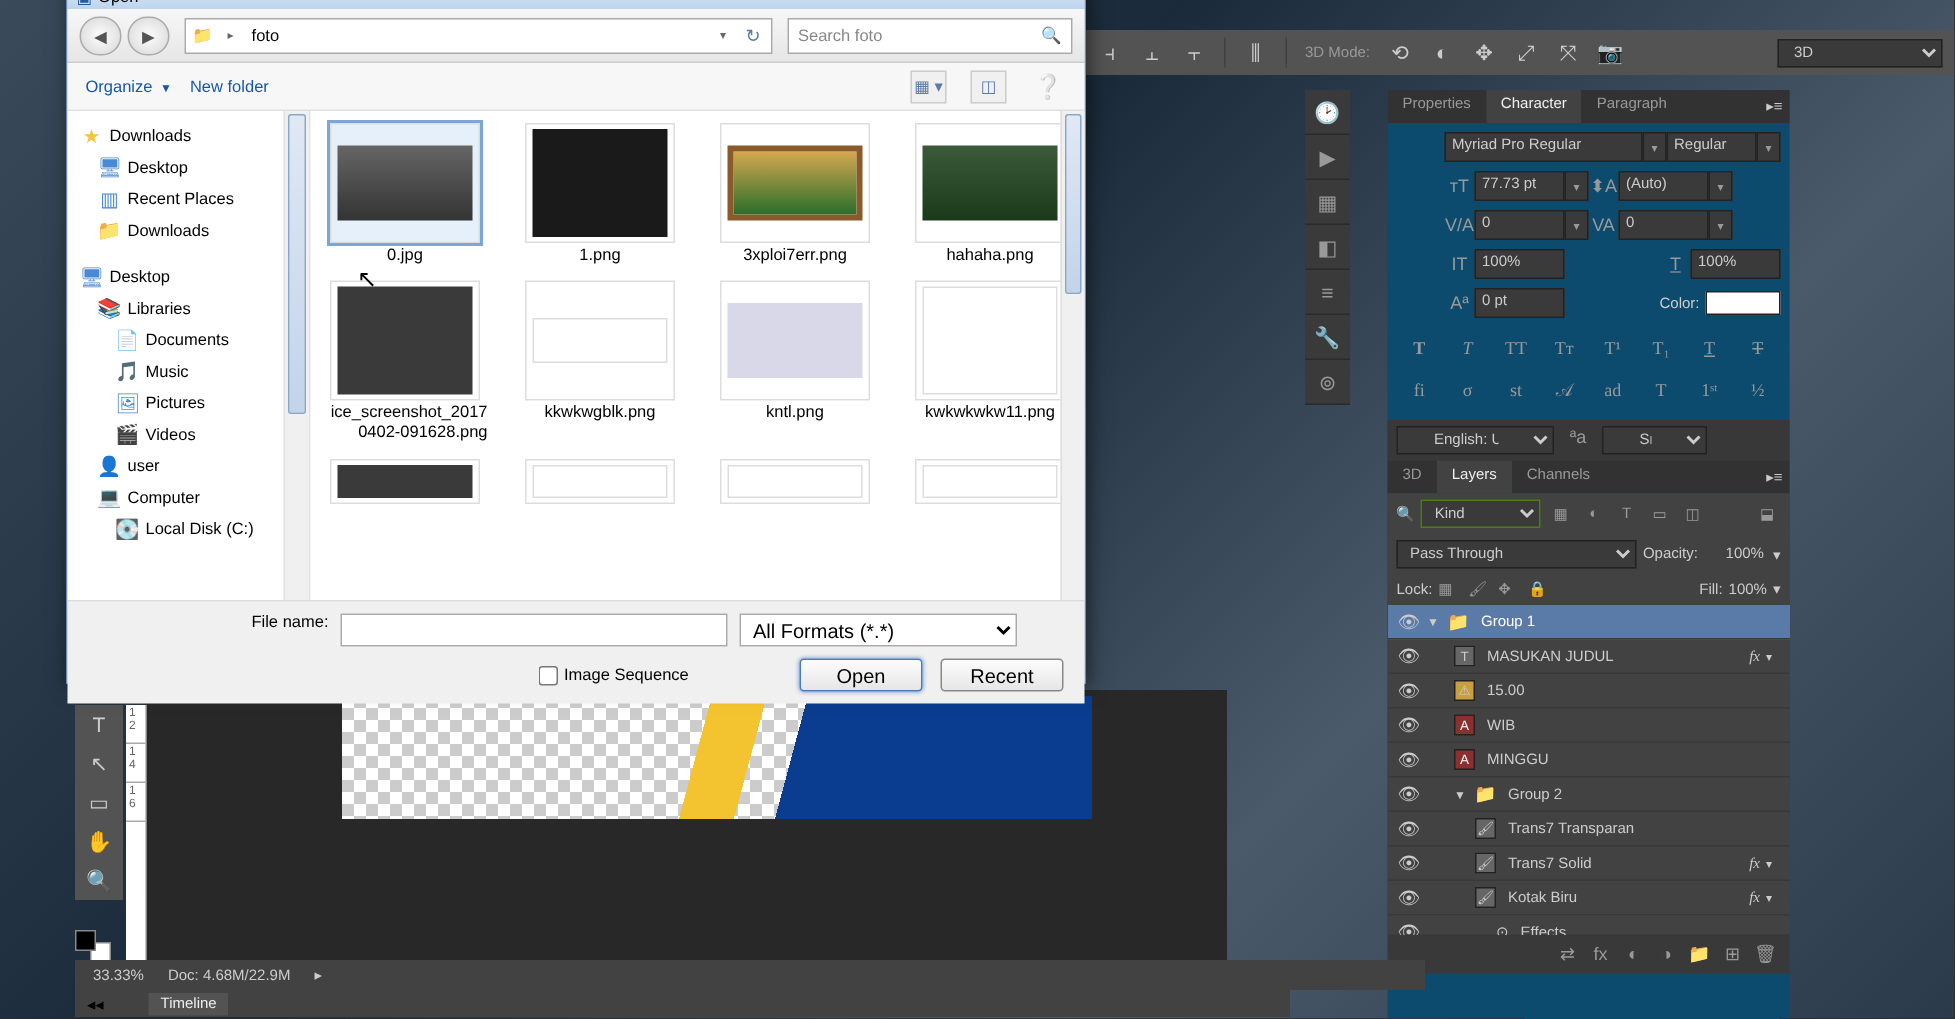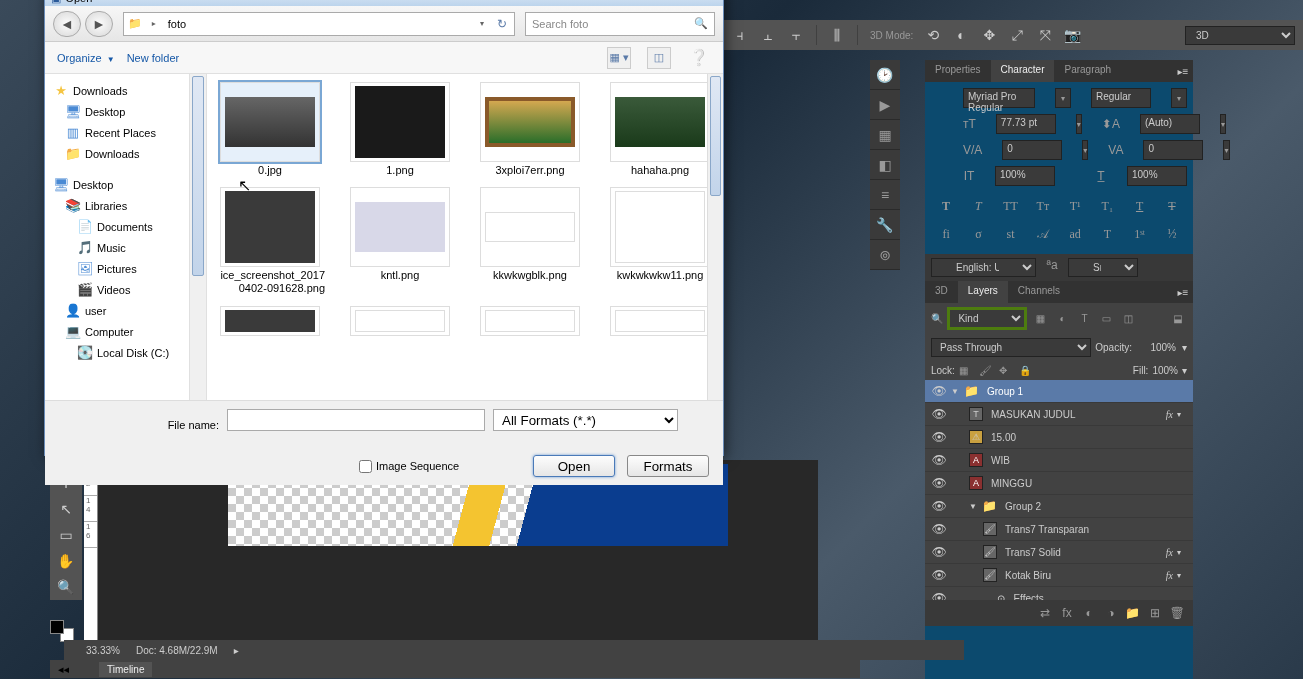--- a/index.html
+++ b/index.html
@@ -17,44 +17,44 @@
 .ps-tools .tool { width: 32px; height: 26px; display: flex; align-items: center; justify-content: center; color: #ccc; font-size: 14px; cursor: pointer; }
 .ps-ruler { position: absolute; left: 84px; top: 470px; width: 14px; height: 175px; background: #fff; font-size: 8px; border-right: 1px solid #888; }
 .ps-ruler .tick { height: 26px; border-bottom: 1px solid #aaa; padding-left: 2px; color: #666; }
 .canvas-area { position: absolute; left: 98px; top: 460px; width: 720px; height: 186px; background: #282828; }
 .checker { position: absolute; left: 130px; top: 4px; width: 500px; height: 82px; background-image: linear-gradient(45deg,#ccc 25%,transparent 25%),linear-gradient(-45deg,#ccc 25%,transparent 25%),linear-gradient(45deg,transparent 75%,#ccc 75%),linear-gradient(-45deg,transparent 75%,#ccc 75%); background-size: 16px 16px; background-position: 0 0, 0 8px, 8px -8px, -8px 0; background-color: #fff; }
 .blue-shape { position: absolute; left: 350px; top: 4px; width: 280px; height: 82px; background: linear-gradient(105deg, transparent 30%, #0a3d8f 30%, #0a3d8f 100%); }
 .yellow-shape { position: absolute; left: 340px; top: 4px; width: 100px; height: 82px; background: linear-gradient(105deg, transparent 30%, #f4c430 30%, #f4c430 60%, transparent 60%); }
 .swatch { position: absolute; left: 50px; top: 620px; width: 24px; height: 22px; }
 .swatch .fg { position: absolute; width: 14px; height: 14px; background: #000; border: 1px solid #888; top: 0; left: 0; }
 .swatch .bg { position: absolute; width: 14px; height: 14px; background: #fff; border: 1px solid #888; bottom: 0; right: 0; }
-.status-bar { position: absolute; left: 64px; bottom: 19px; width: 900px; height: 20px; background: #424242; display: flex; align-items: center; color: #ccc; font-size: 10px; padding: 0 22px; gap: 16px; }
+.status-bar { position: absolute; left: 50px; bottom: 19px; width: 900px; height: 20px; background: #424242; display: flex; align-items: center; color: #ccc; font-size: 10px; padding: 0 12px; gap: 16px; }
 .timeline-bar { position: absolute; left: 50px; bottom: 1px; width: 810px; height: 18px; background: #424242; display: flex; align-items: center; padding: 0 8px; }
 .timeline-tab { background: #535353; color: #eee; padding: 2px 8px; font-size: 10px; margin-left: 30px; }
 .right-panels { position: absolute; right: 110px; top: 60px; width: 268px; bottom: 0; background: #0c4a6e; color: #ccc; font-size: 10px; }
 .panel-tabs { display: flex; background: #323232; height: 22px; align-items: stretch; }
 .panel-tab { padding: 4px 10px; color: #999; cursor: pointer; }
 .panel-tab.active { background: #424242; color: #eee; }
 .collapse-btn { margin-left: auto; width: 20px; display: flex; align-items: center; justify-content: center; }
 .char-panel { padding: 6px; }
-.char-row { display: flex; align-items: center; gap: 20px; margin-bottom: 6px; padding-left: 32px; }
+.char-row { display: flex; align-items: center; gap: 0; margin-bottom: 6px; padding-left: 32px; }
 .char-row .sel { background: #3a3a3a; border: 1px solid #222; color: #ccc; padding: 2px 4px; font-size: 10px; height: 20px; flex: 1; }
 .char-row .sel.sm { flex: 0 0 60px; }
 .char-row .dd-btn { width: 16px; height: 20px; background: #3a3a3a; border: 1px solid #222; display: flex; align-items: center; justify-content: center; color: #999; font-size: 8px; }
 .char-icon { width: 20px; color: #999; font-size: 12px; text-align: center; }
 .color-label { color: #ccc; margin-right: 4px; }
 .color-swatch { width: 50px; height: 16px; background: #fff; border: 1px solid #222; }
 .type-btns { display: flex; gap: 2px; justify-content: space-around; padding: 4px 0; }
 .type-btn { width: 22px; height: 20px; display: flex; align-items: center; justify-content: center; color: #999; font-family: Georgia, serif; font-size: 12px; }
 .lang-row { display: flex; gap: 6px; padding: 4px 6px; background: #383838; }
 .lang-row .sel { background: #3a3a3a; border: 1px solid #222; color: #ccc; padding: 2px 20px; font-size: 10px; }
 .layers-panel { background: #424242; }
 .layers-header { display: flex; background: #323232; height: 22px; }
 .filter-row { display: flex; align-items: center; padding: 4px 6px; gap: 4px; background: #424242; }
-.filter-row .sel { background: #3a3a3a; border: 3px solid #4d7c0f; color: #ccc; padding: 2px 4px; font-size: 10px; width: 80px; }
+.filter-row .sel { background: #3a3a3a; border: 1px solid #4d7c0f; color: #ccc; padding: 2px 4px; font-size: 10px; width: 80px; }
 .filter-row .ficon { width: 18px; height: 18px; display: flex; align-items: center; justify-content: center; color: #999; }
 .blend-row { display: flex; align-items: center; padding: 4px 6px; gap: 4px; }
 .blend-row .sel { background: #3a3a3a; border: 1px solid #222; color: #ccc; padding: 2px 4px; font-size: 10px; flex: 1; }
 .blend-row .olabel { color: #ccc; margin-left: auto; }
 .blend-row .oval { width: 42px; text-align: right; padding-right: 2px; }
 .lock-row { display: flex; align-items: center; padding: 4px 6px; gap: 4px; font-size: 10px; }
 .lock-row .licon { width: 16px; color: #999; }
 .layers-list { background: #424242; max-height: 220px; overflow-y: auto; }
 .layer { display: flex; align-items: center; height: 23px; padding: 0 6px; gap: 4px; border-bottom: 1px solid #393939; }
 .layer.selected { background: #5a7aa8; color: #fff; }
@@ -101,21 +101,21 @@
 .file-thumb .inner.dark { background: #1a1a1a; }
 .file-thumb .inner.pool { background: linear-gradient(#d4a850,#2a6e2a); border: 4px solid #8a5a2a; }
 .file-thumb .inner.crowd { background: linear-gradient(#666,#333); }
 .file-thumb .inner.room { background: linear-gradient(#3a5a3a,#1a3a1a); }
 .file-thumb .inner.ui { background: #3a3a3a; }
 .file-thumb .inner.txt { background: #fff; border: 1px solid #ddd; }
 .file-name { text-align: right; font-size: 11px; line-height: 1.2; word-break: break-word; }
 .dlg-files-scroll { position: absolute; right: 0; top: 0; bottom: 0; width: 16px; background: #f0f0f0; border-left: 1px solid #ddd; }
 .dlg-files-scroll .sthumb { position: absolute; top: 2px; left: 2px; right: 2px; height: 120px; background: linear-gradient(#e0e8f4,#c2d4ea); border: 1px solid #8aa7c9; border-radius: 2px; }
 .dlg-bottom { border-top: 1px solid #ddd; padding: 8px 14px; background: #f0f0f0; }
-.fn-row { display: flex; align-items: flex-end; gap: 8px; margin-bottom: 24px; }
+.fn-row { display: flex; align-items: flex-start; gap: 8px; margin-bottom: 8px; }
 .fn-row label { width: 160px; text-align: right; }
 .fn-input { flex: 1; height: 22px; border: 1px solid #aaa; background: #fff; padding: 0 4px; }
 .fmt-select { width: 185px; height: 22px; border: 1px solid #aaa; background: #fff; padding: 0 4px; }
 .seq-row { display: flex; align-items: center; gap: 12px; }
 .seq-row .chk { display: flex; align-items: center; gap: 4px; margin-left: 300px; }
 .seq-row .chk input { width: 13px; height: 13px; }
 .dlg-btn { width: 82px; height: 22px; border: 1px solid #888; background: linear-gradient(#fdfdfd,#e6e6e6); border-radius: 3px; cursor: pointer; }
 .dlg-btn.primary { border-color: #4a7ab8; box-shadow: 0 0 3px #6a9ad4; }
 .star { color: #f5c542; }
 .blue-ic { color: #4a8ad4; }
@@ -186,20 +186,27 @@
       <div class="sel sm">0</div>
       <div class="dd-btn">▾</div>
     </div>
     <div class="char-row">
       <span class="char-icon">IT</span>
       <div class="sel sm">100%</div>
       <span style="flex:1"></span>
       <span class="char-icon">T̲</span>
       <div class="sel sm">100%</div>
     </div>
+    <div class="char-row">
+      <span class="char-icon">Aª</span>
+      <div class="sel sm">0 pt</div>
+      <span style="flex:1"></span>
+      <span class="color-label">Color:</span>
+      <div class="color-swatch"></div>
+    </div>
     <div class="type-btns">
       <div class="type-btn">
             <b>T</b>
           </div>
       <div class="type-btn">
             <i>T</i>
           </div>
       <div class="type-btn">TT</div>
       <div class="type-btn">Tᴛ</div>
       <div class="type-btn">T¹</div>
@@ -493,29 +500,29 @@
         <div class="file-name">hahaha.png</div>
       </div>
       <div class="file-item">
         <div class="file-thumb">
               <div class="inner ui" style="height:72px"></div>
             </div>
         <div class="file-name">ice_screenshot_20170402-091628.png</div>
       </div>
       <div class="file-item">
         <div class="file-thumb">
+              <div class="inner txt" style="height:30px"></div>
+            </div>
+        <div class="file-name">kkwkwgblk.png</div>
+      </div>
+      <div class="file-item">
+        <div class="file-thumb">
               <div class="inner" style="background:#d8d8e8"></div>
             </div>
         <div class="file-name">kntl.png</div>
-      </div>
-      <div class="file-item">
-        <div class="file-thumb">
-              <div class="inner txt" style="height:30px"></div>
-            </div>
-        <div class="file-name">kkwkwgblk.png</div>
       </div>
       <div class="file-item">
         <div class="file-thumb">
               <div class="inner txt" style="height:72px"></div>
             </div>
         <div class="file-name">kwkwkwkw11.png</div>
       </div>
       <div class="file-item">
             <div class="file-thumb" style="height:30px">
               <div class="inner ui" style="height:22px"></div>
@@ -547,19 +554,19 @@
       <input class="fn-input" style="max-width: 258px;" value="">
       <select class="fmt-select"><option>All Formats (*.*)</option></select>
     </div>
     <div class="seq-row">
       <label class="chk">
             <input type="checkbox" style="">
             <span>Image Sequence</span>
           </label>
       <div style="flex:1"></div>
       <button class="dlg-btn primary">Open</button>
-      <button class="dlg-btn">Formats</button>
+      <button class="dlg-btn">Recent</button>
     </div>
   </div>
 </div>
 <div class="cursor">↖</div>
 
 </div>
 
 </body></html>

